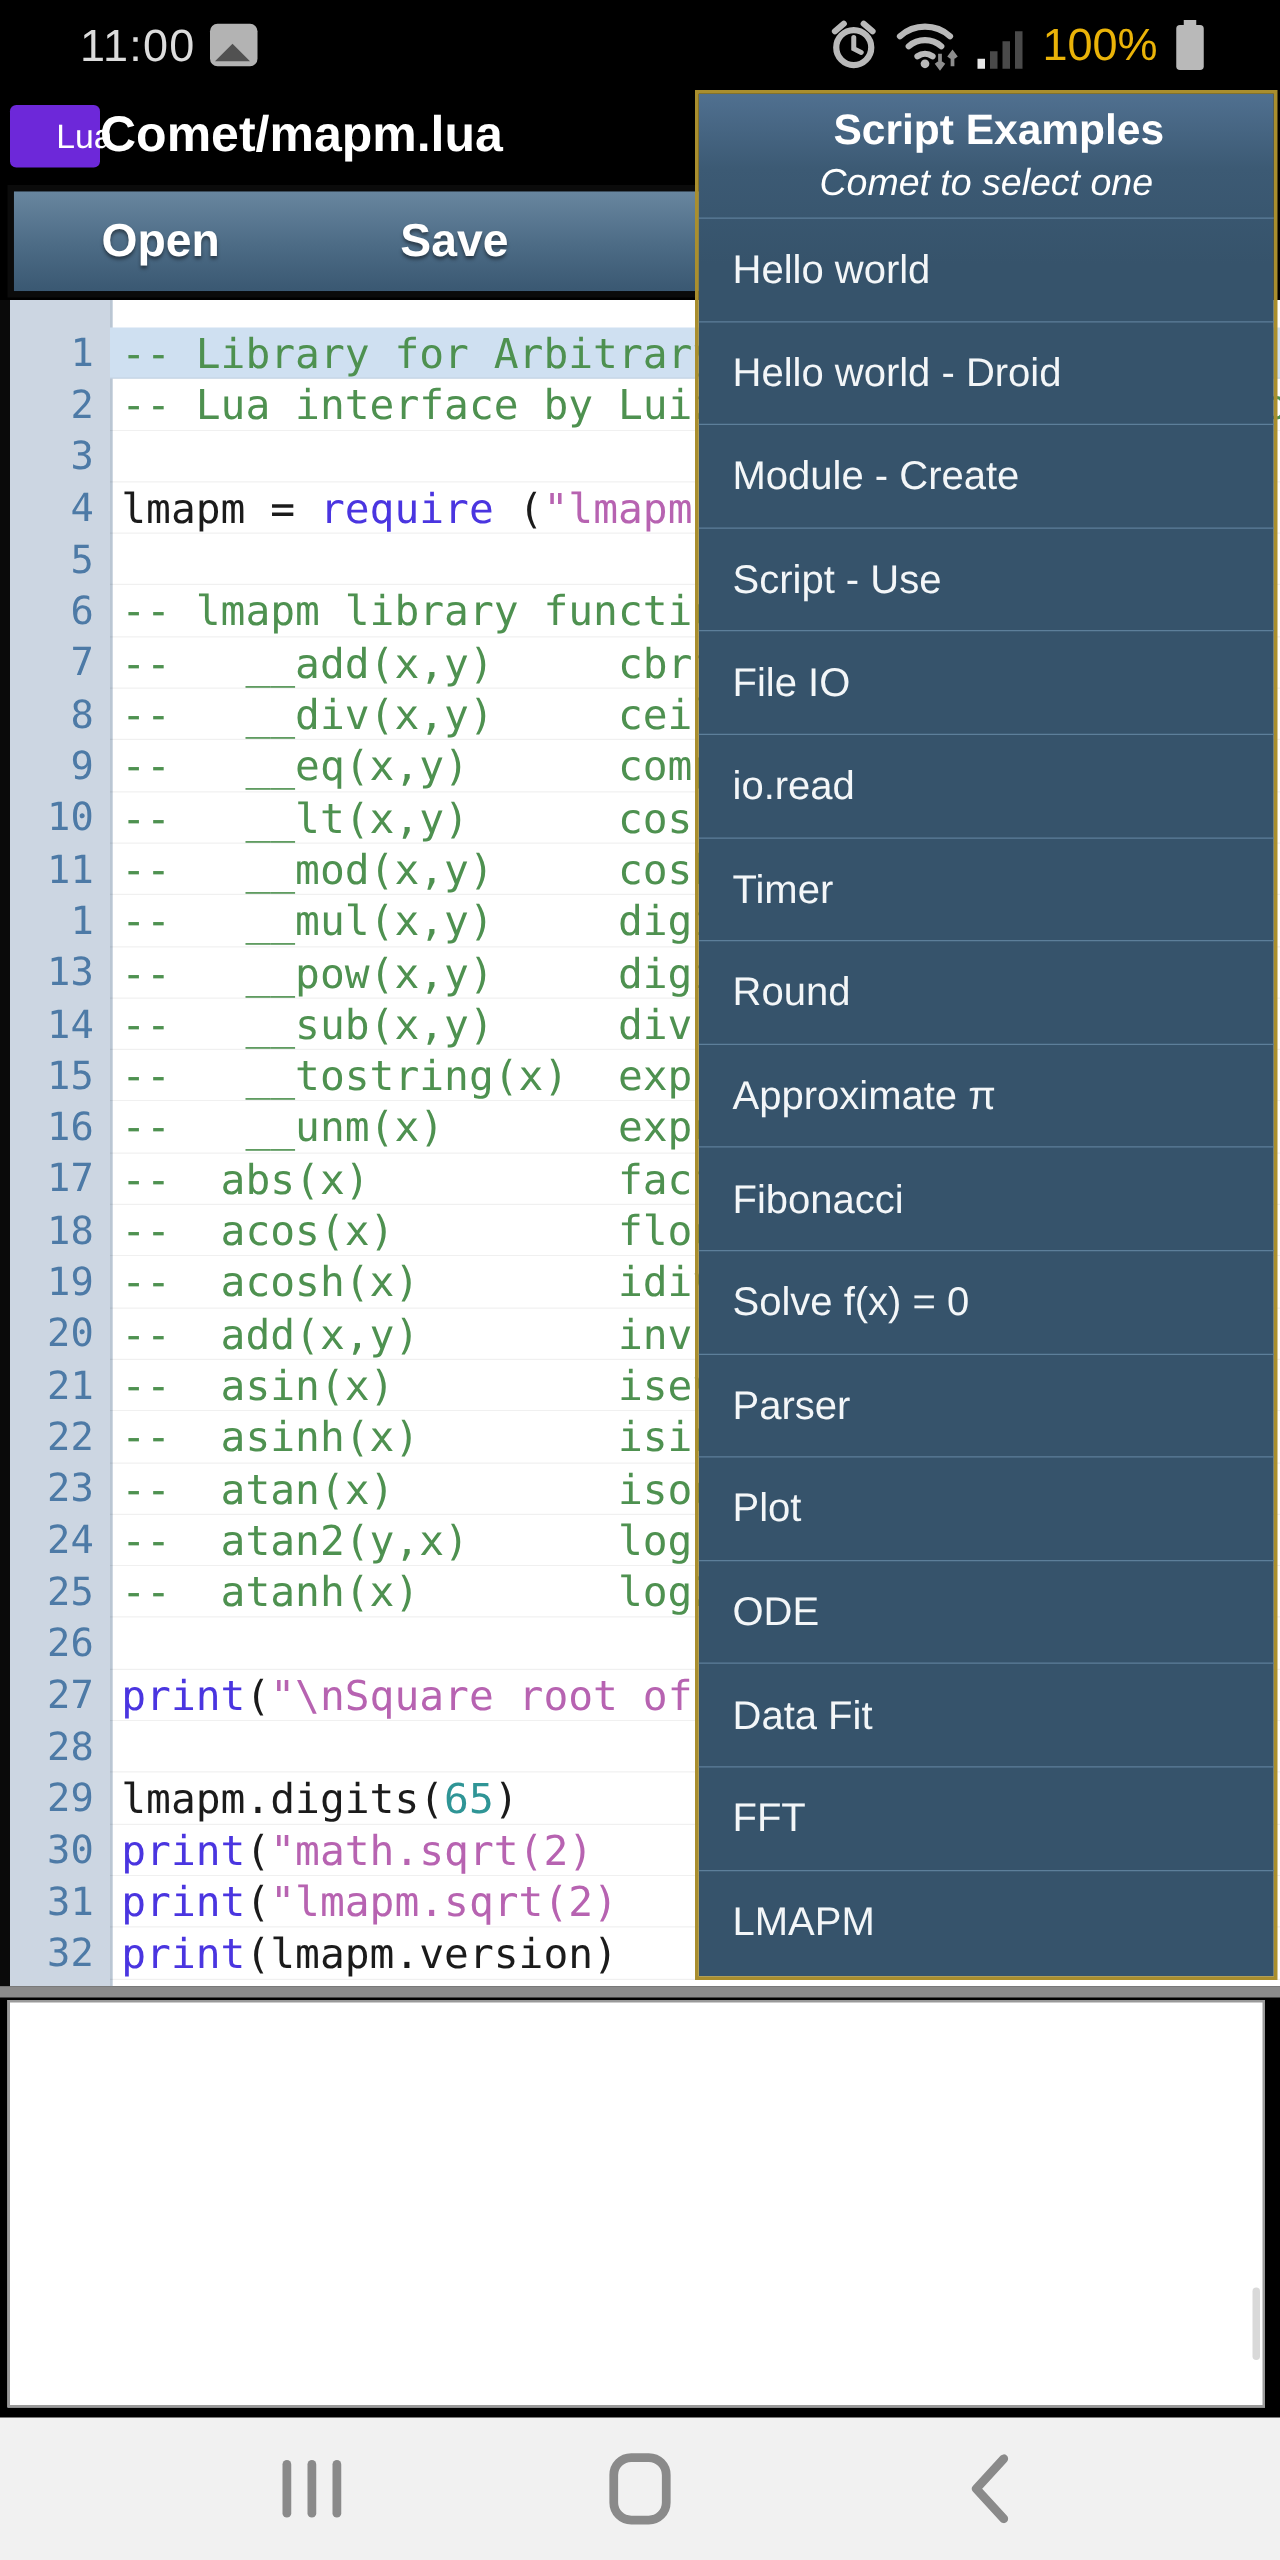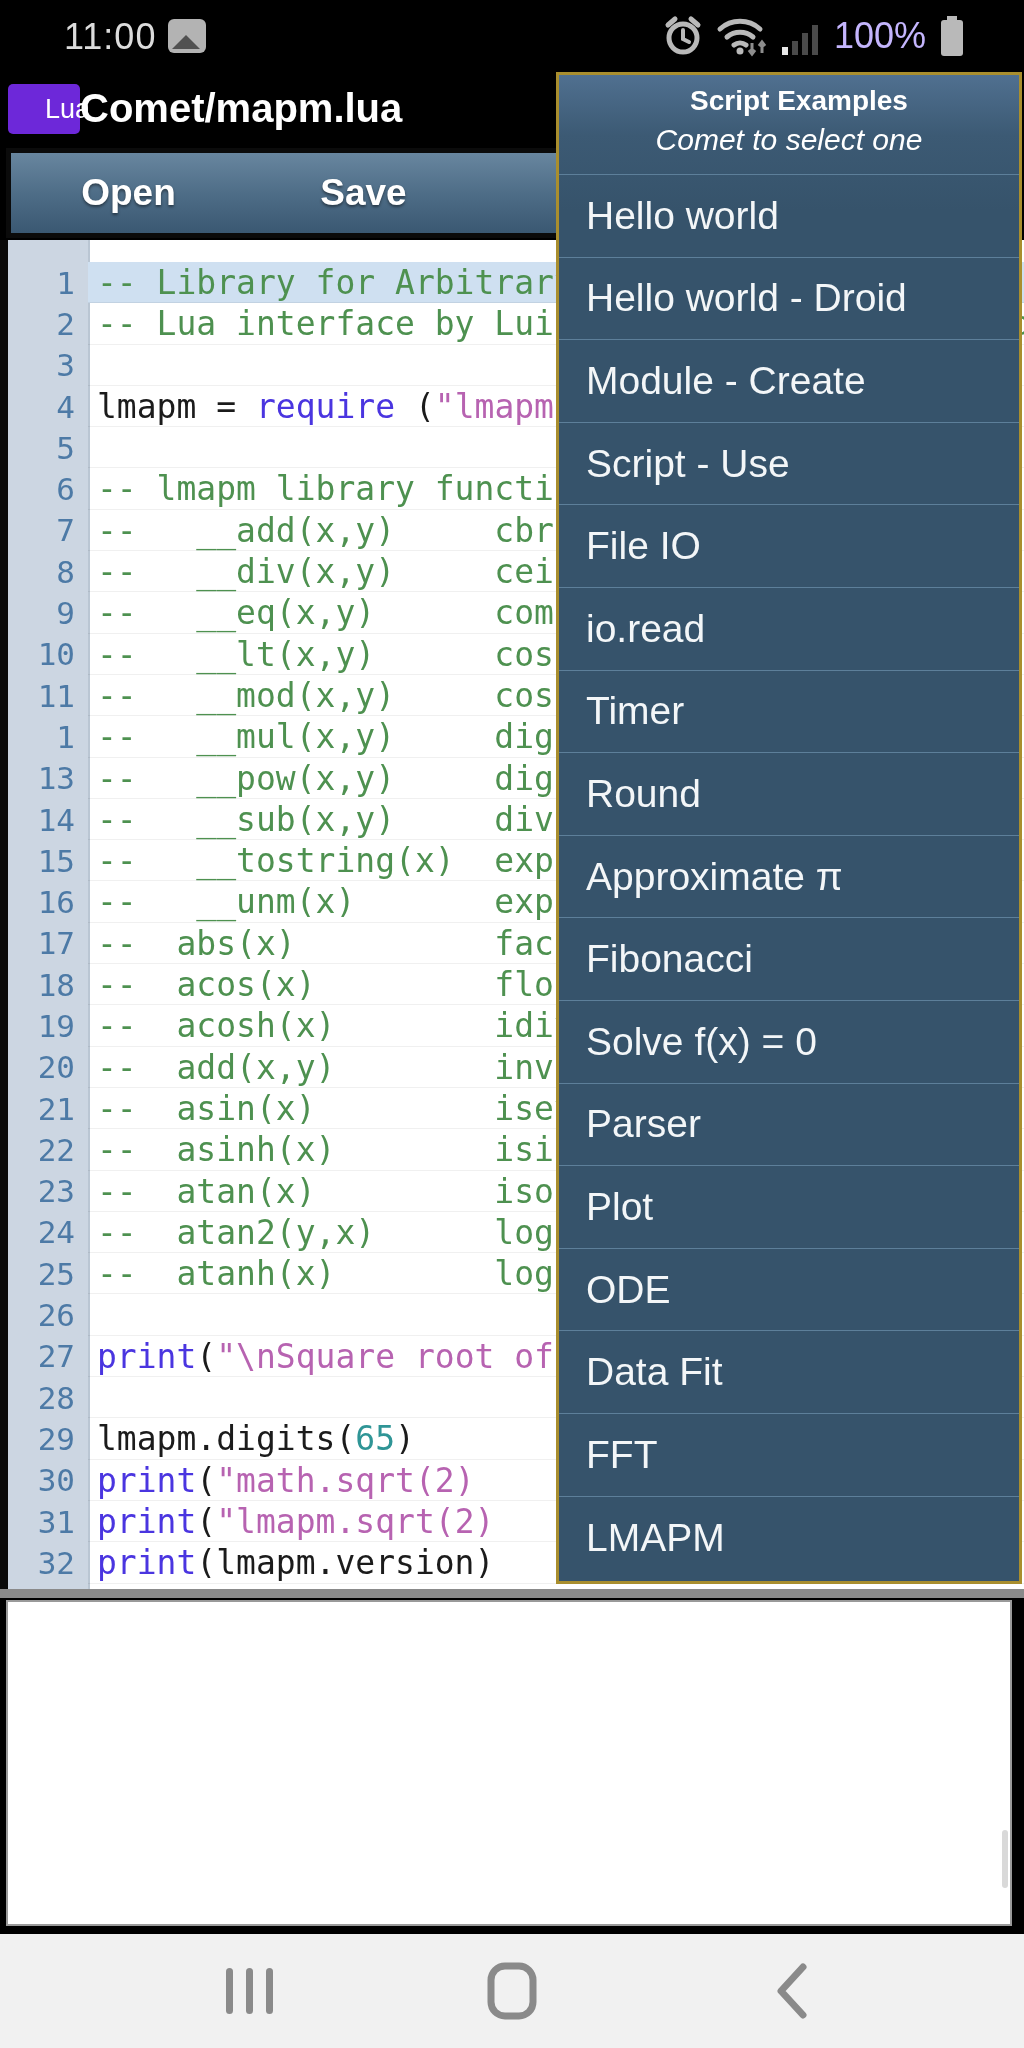--- a/index.html
+++ b/index.html
@@ -5,21 +5,21 @@
   * { margin:0; padding:0; box-sizing:border-box; }
   html,body { width:1024px; height:2048px; }
   body { position:relative; background:#000; font-family:"Liberation Sans", sans-serif; overflow:hidden; }
 
   
   .status-bar { position:absolute; left:0; top:0; width:1024px; height:62px; background:#000; }
   .sb-time { position:absolute; left:64px; top:16px; font-size:36px; color:#dcdcdc; letter-spacing:1px; }
   .sb-pic { position:absolute; left:168px; top:19px; width:38px; height:34px; background:#b3b3b3; border-radius:6px; }
   .sb-pic::after { content:""; position:absolute; left:4px; bottom:4px; border-left:14px solid transparent; border-right:14px solid transparent; border-bottom:14px solid #000; opacity:.55; }
   .sb-right { position:absolute; right:58px; top:14px; display:flex; align-items:center; gap:12px; }
-  .sb-pct { font-size:36px; color:#c4b5fd; }
+  .sb-pct { font-size:36px; color:#eab308; }
 
   
   .title-bar { position:absolute; left:0; top:62px; width:1024px; height:86px; background:#000; }
   .lua-badge { position:absolute; left:8px; top:22px; width:72px; height:50px; background:#6d28d9; border-radius:5px; color:#fff; font-size:27px; display:flex; align-items:center; justify-content:center;padding-left:47px; }
   .app-title { position:absolute; left:80px; top:24px; font-size:40px; font-weight:bold; color:#fff;text-align:right; }
 
   
   .toolbar { position:absolute; left:6px; top:148px; width:1012px; height:90px; border:5px solid #0b0b0b;
              background:linear-gradient(180deg,#68869f 0%,#4c6b85 55%,#3a5872 100%); display:flex; }
   .tb-btn { width:235px; height:100%; display:flex; align-items:center; justify-content:center;
@@ -37,24 +37,24 @@
   .code { flex:1; height:100%; padding-left:9px; white-space:pre;
           font-family:"DejaVu Sans Mono", monospace; font-size:33px; line-height:41.3px;
           box-shadow:inset 0 -1px rgba(0,0,0,0.06); }
   .row.hl .code { background:#cfe0f1; }
   .c { color:#4e9150; } .k { color:#4a35e0; } .s { color:#b763b1; } .n { color:#2f9596; } .p { color:#1b1b1b; }
 
   
   .popup { position:absolute; left:556px; top:72px; width:466px; height:1512px; z-index:10;
            border:3px solid #a98e2e; background:linear-gradient(180deg,#507090 0%,#3c5a74 4%,#36536b 9%,#36536b 100%); }
   .popup-header { height:100px; text-align:center; color:#fff; border-bottom:1px solid #5d7f9a; padding-top:10px; }
-  .popup-title { font-size:28px; font-weight:bold;padding-left:20px; }
+  .popup-title { font-size:34px; font-weight:bold;padding-left:20px; }
   .popup-subtitle { font-size:30px; font-style:italic; margin-top:6px; }
   .pitem { height:82.6px; display:flex; align-items:center; padding-left:27px;
-           color:#f3f6f8; font-size:39px; border-bottom:1px solid #5d7f9a; }
+           color:#f3f6f8; font-size:32px; border-bottom:1px solid #5d7f9a; }
   .pitem:last-child { border-bottom:none; }
 
   
   .split-divider { position:absolute; left:0; top:1589px; width:1024px; height:9px; background:#8a8a8a; }
   .output { position:absolute; left:6px; top:1600px; width:1006px; height:326px; background:#fff; border:2px solid #9a9a9a; }
   .out-scroll { position:absolute; right:2px; top:228px; width:6px; height:58px; background:#d9d9d9; border-radius:3px; }
 
   
   .navbar { position:absolute; left:0; top:1934px; width:1024px; height:114px; background:#f1f1f1;
             display:flex; align-items:center; }

